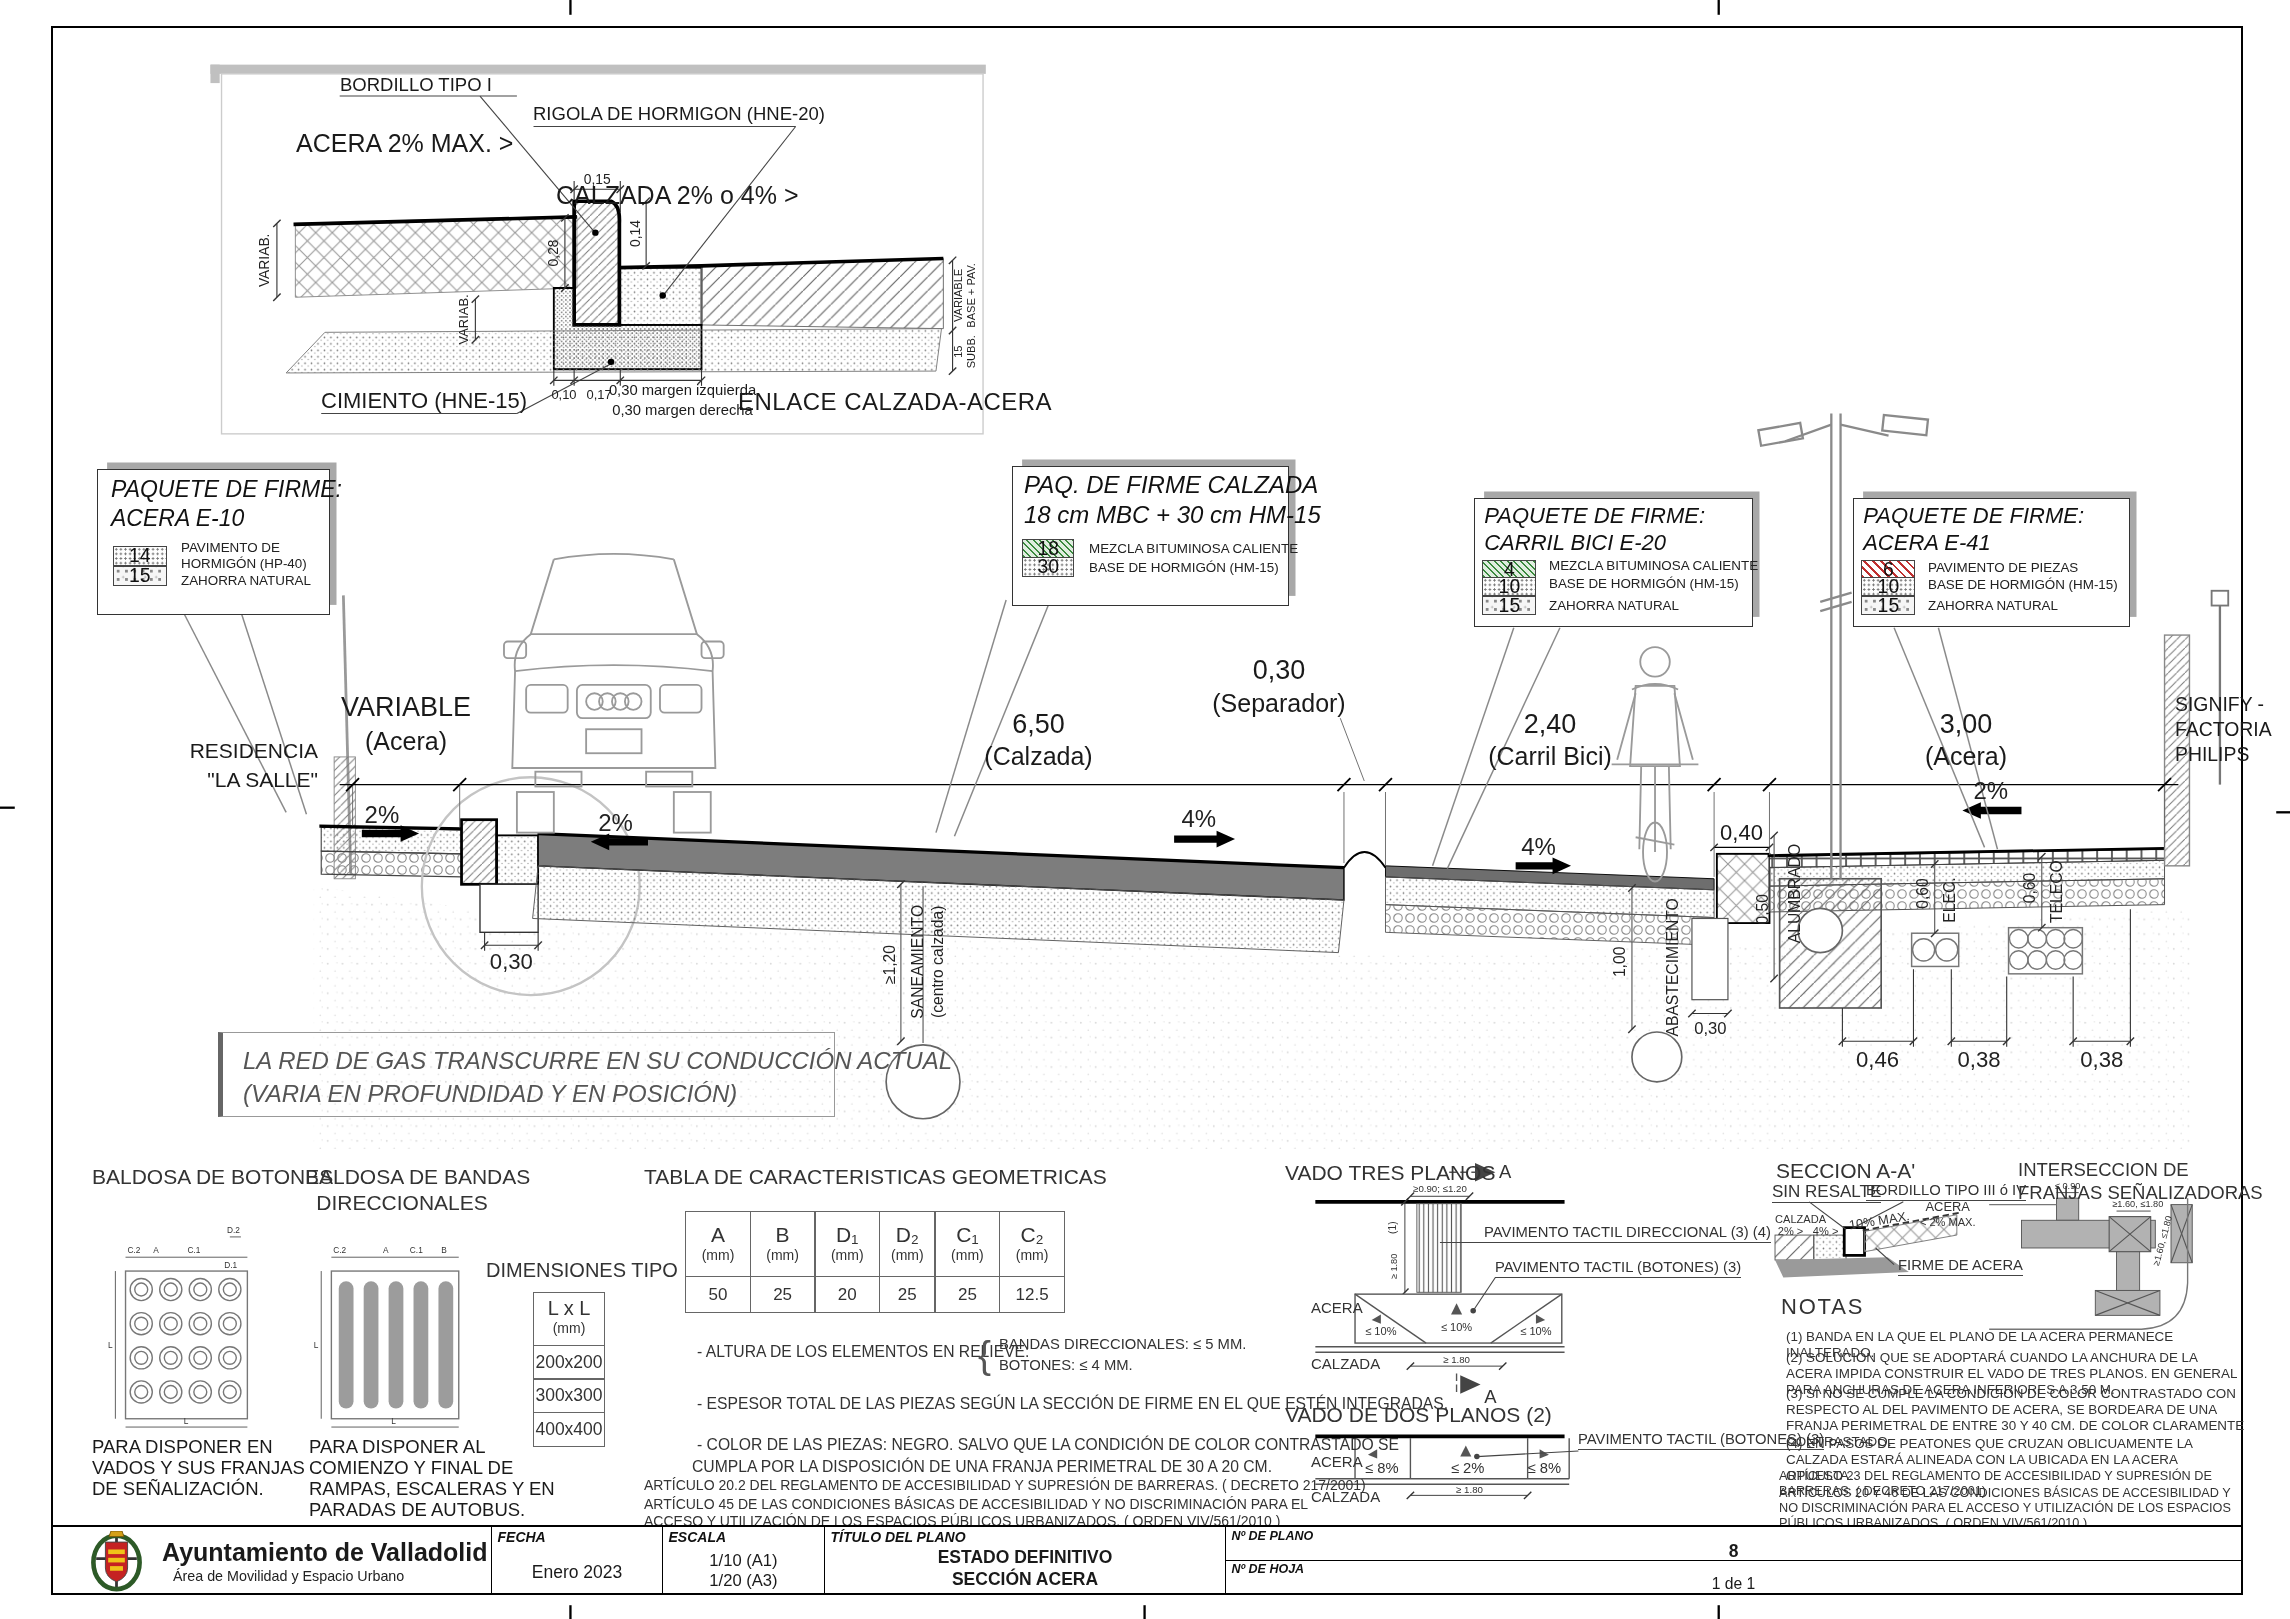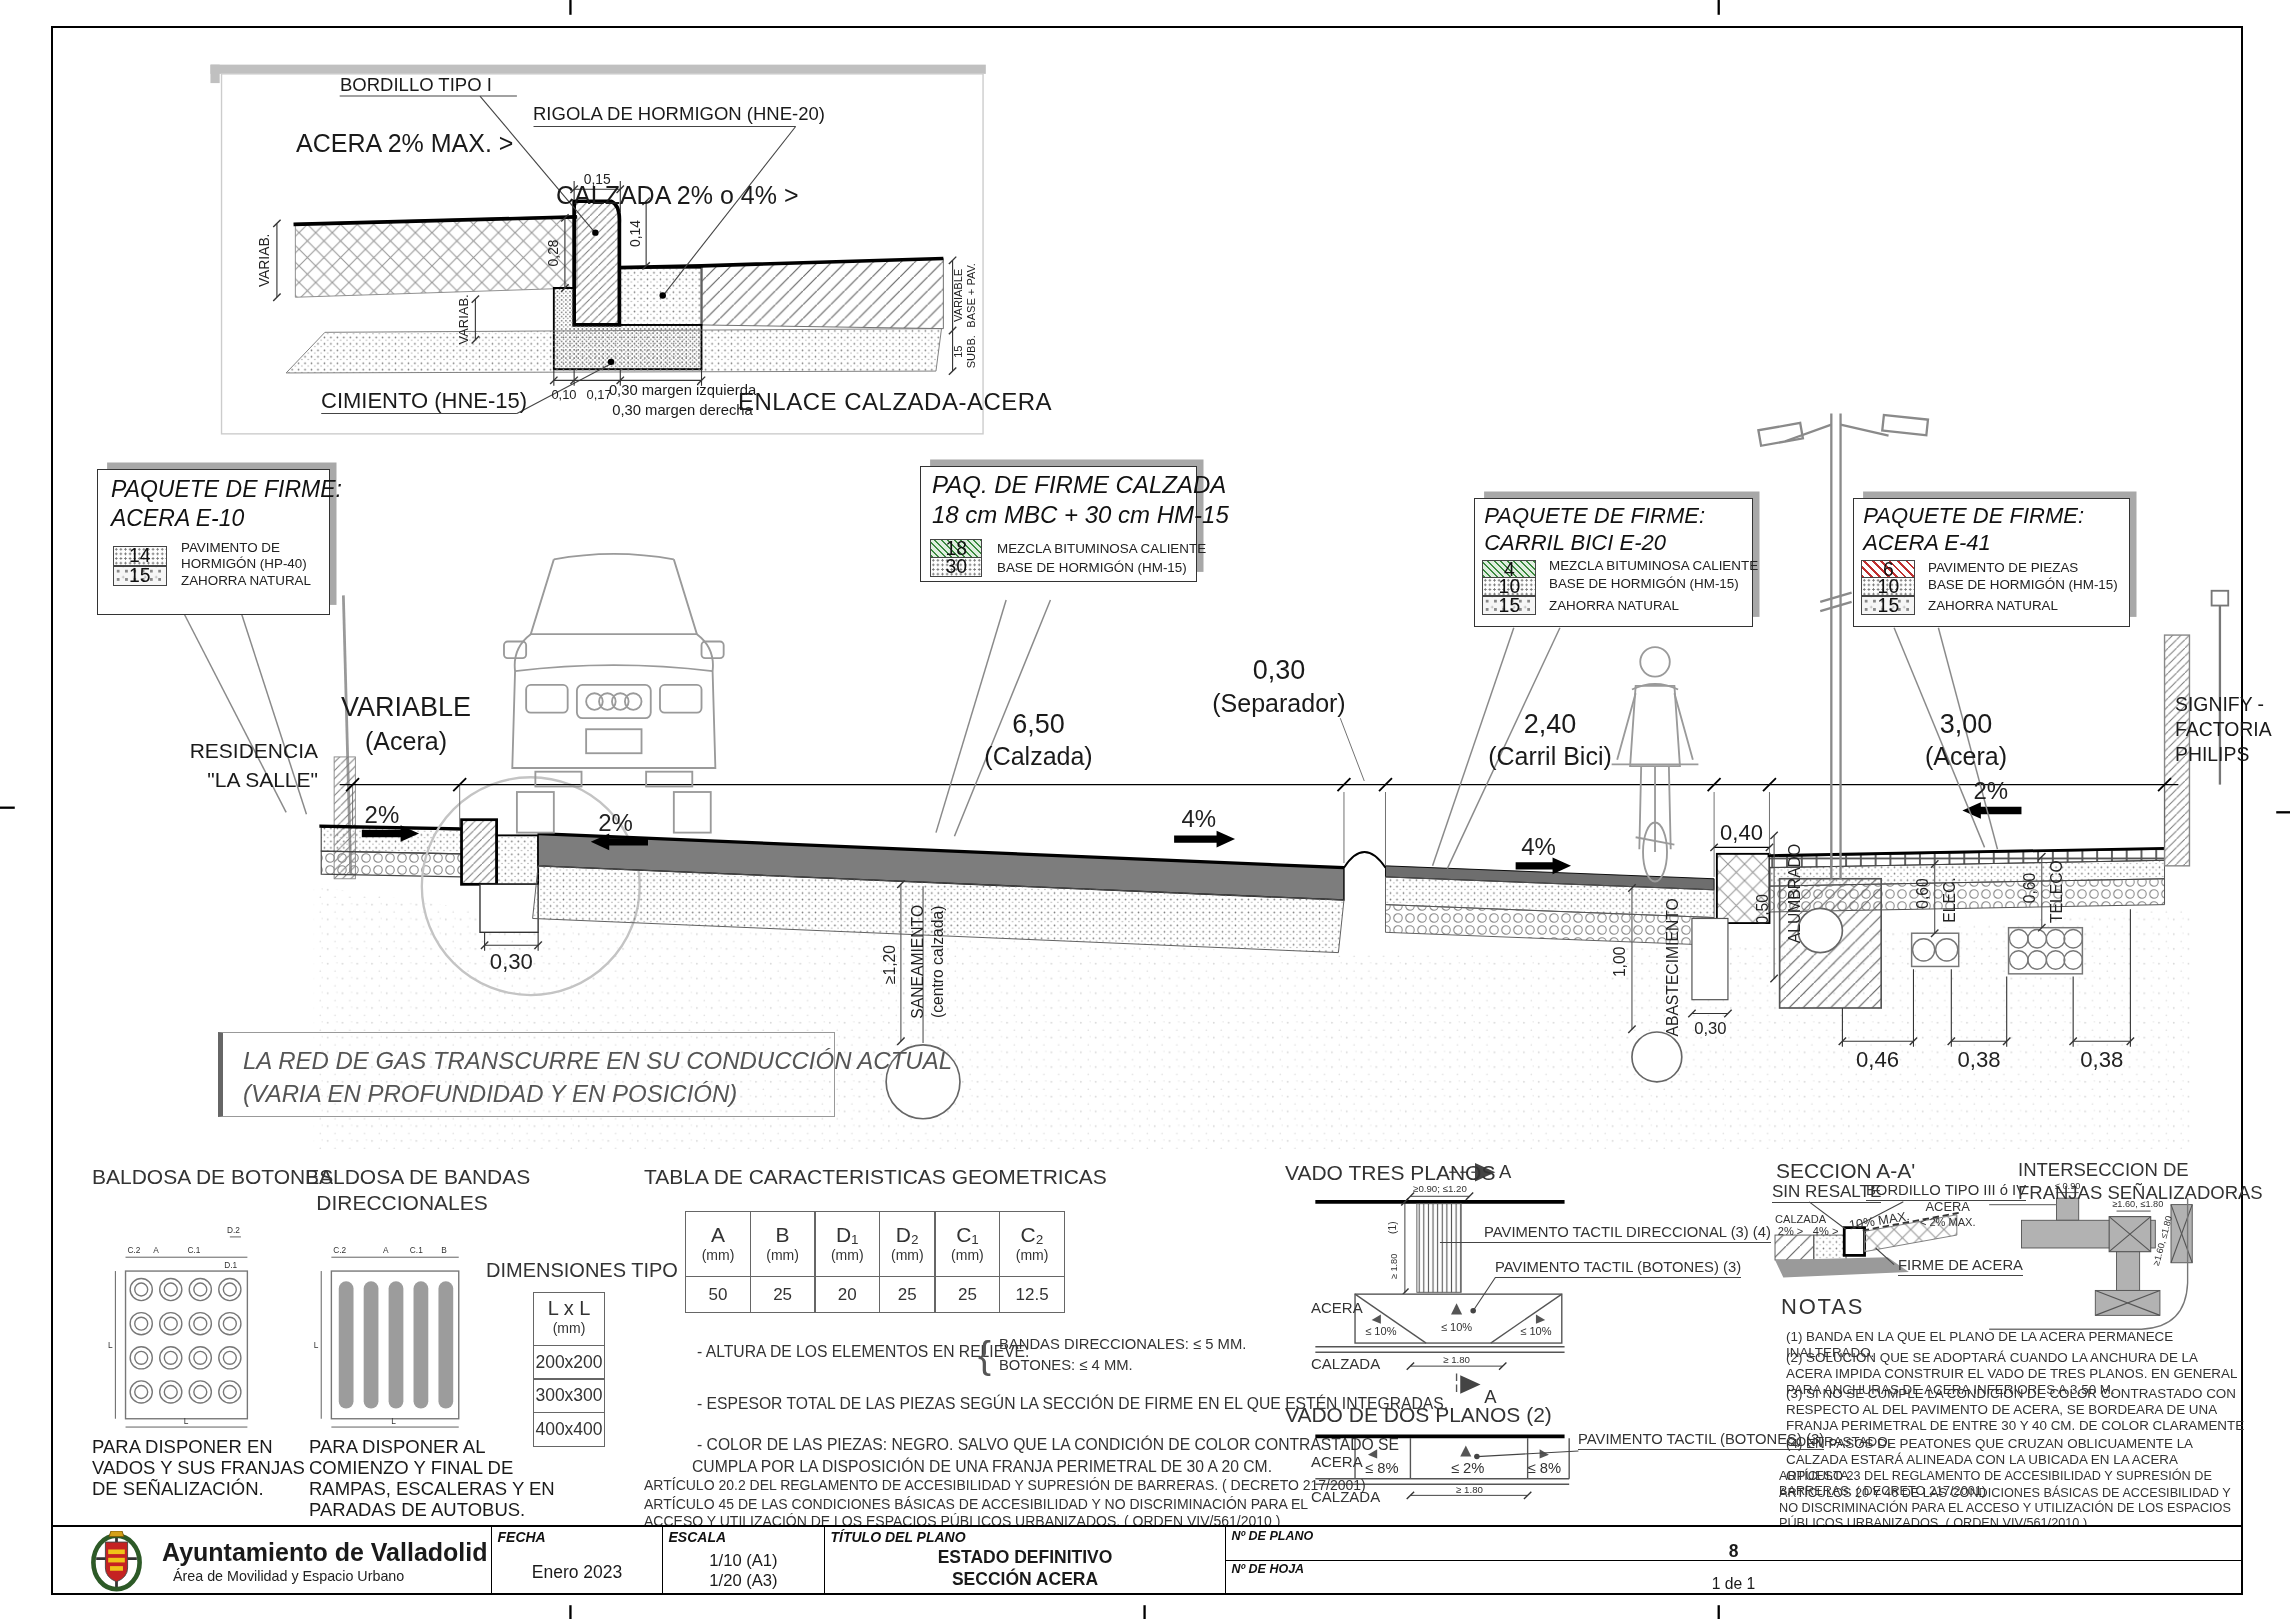--- a/index.html
+++ b/index.html
@@ -585,21 +585,21 @@
   <div class="sw sw-conc" style="left:14.8px;top:76px;width:54px;height:20px;">
       <span>14</span>
     </div>
   <div class="sw sw-zah" style="left:14.8px;top:96px;width:54px;height:20px;">
       <span>15</span>
     </div>
   <div class="desc" style="left:83px;top:70px;width:138px;">PAVIMENTO DE HORMIGÓN (HP-40)</div>
   <div class="desc" style="left:83px;top:103px;width:143px;">ZAHORRA NATURAL</div>
 </div>
 
-<div class="callout" style="left:920px;top:466px;width:277px;height:116px;text-decoration:underline;">
+<div class="callout" style="left:1012px;top:466px;width:277px;height:140px;text-decoration:underline;">
   <div class="t" style="left:11px;top:3.7px;font-size:24px;">PAQ. DE FIRME CALZADA</div>
   <div class="t" style="left:11px;top:34px;font-size:24px;">18 cm MBC  + 30  cm HM-15</div>
   <div class="sw sw-mbc" style="left:9.2px;top:72px;width:52px;height:18.5px;">
       <span>18</span>
     </div>
   <div class="sw sw-conc" style="left:9.2px;top:90px;width:52px;height:20px;">
       <span>30</span>
     </div>
   <div class="desc" style="left:76px;top:74px;width:198px;white-space:nowrap;">MEZCLA BITUMINOSA CALIENTE</div>
   <div class="desc" style="left:76px;top:93px;width:198px;white-space:nowrap;">BASE DE HORMIGÓN (HM-15)</div>

